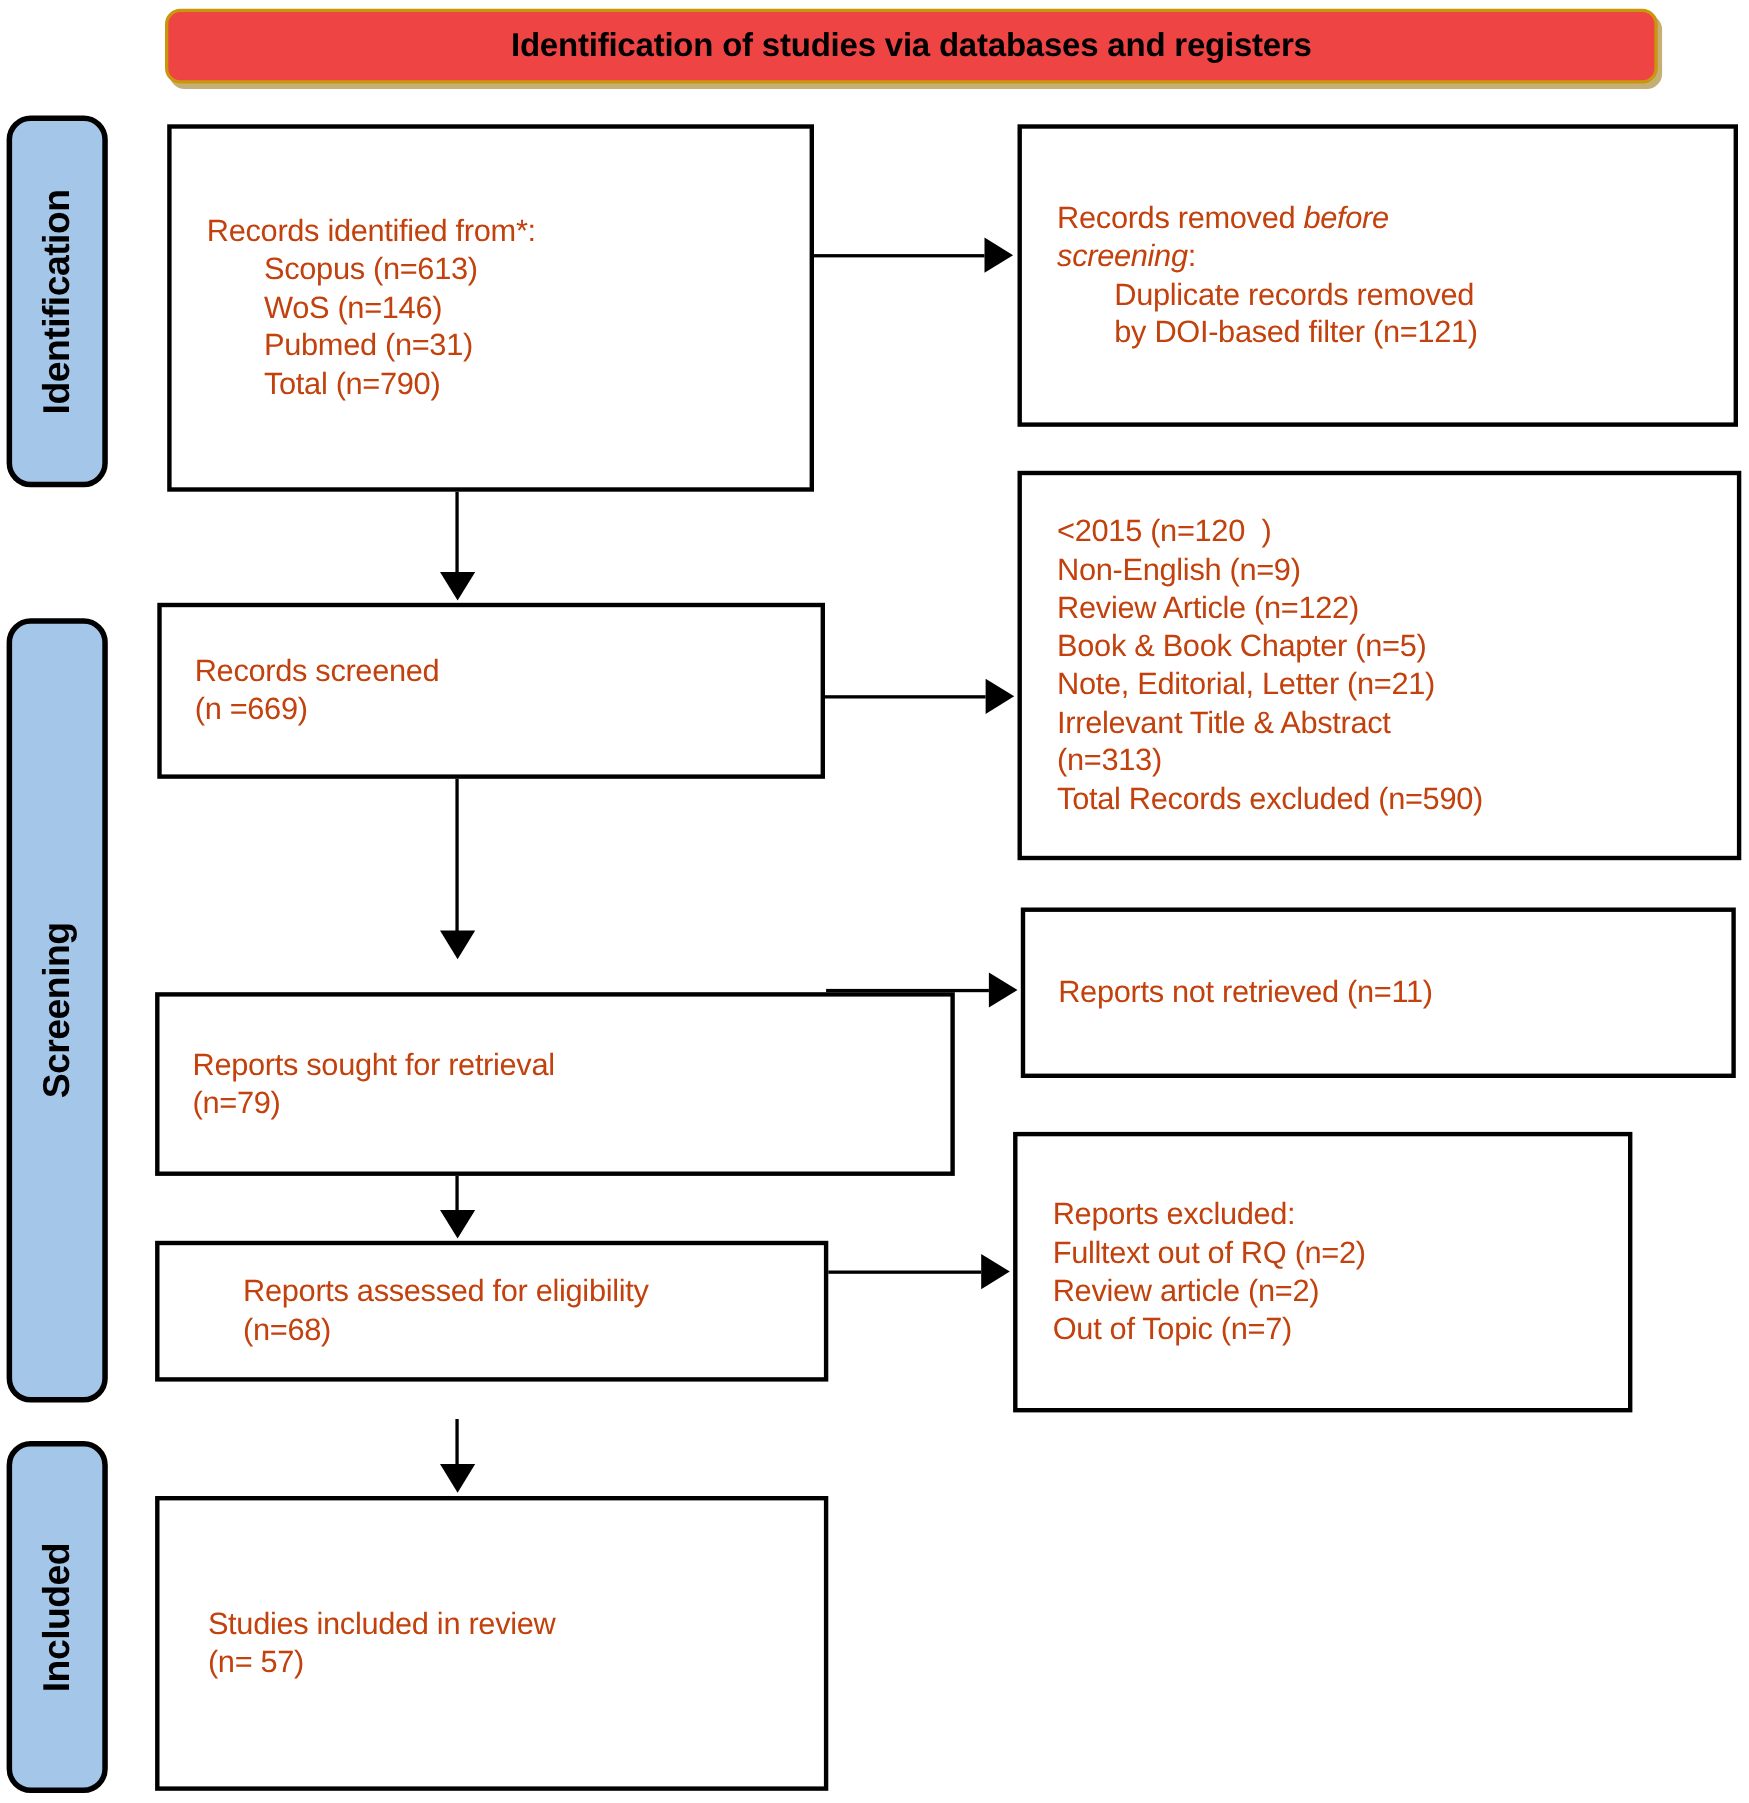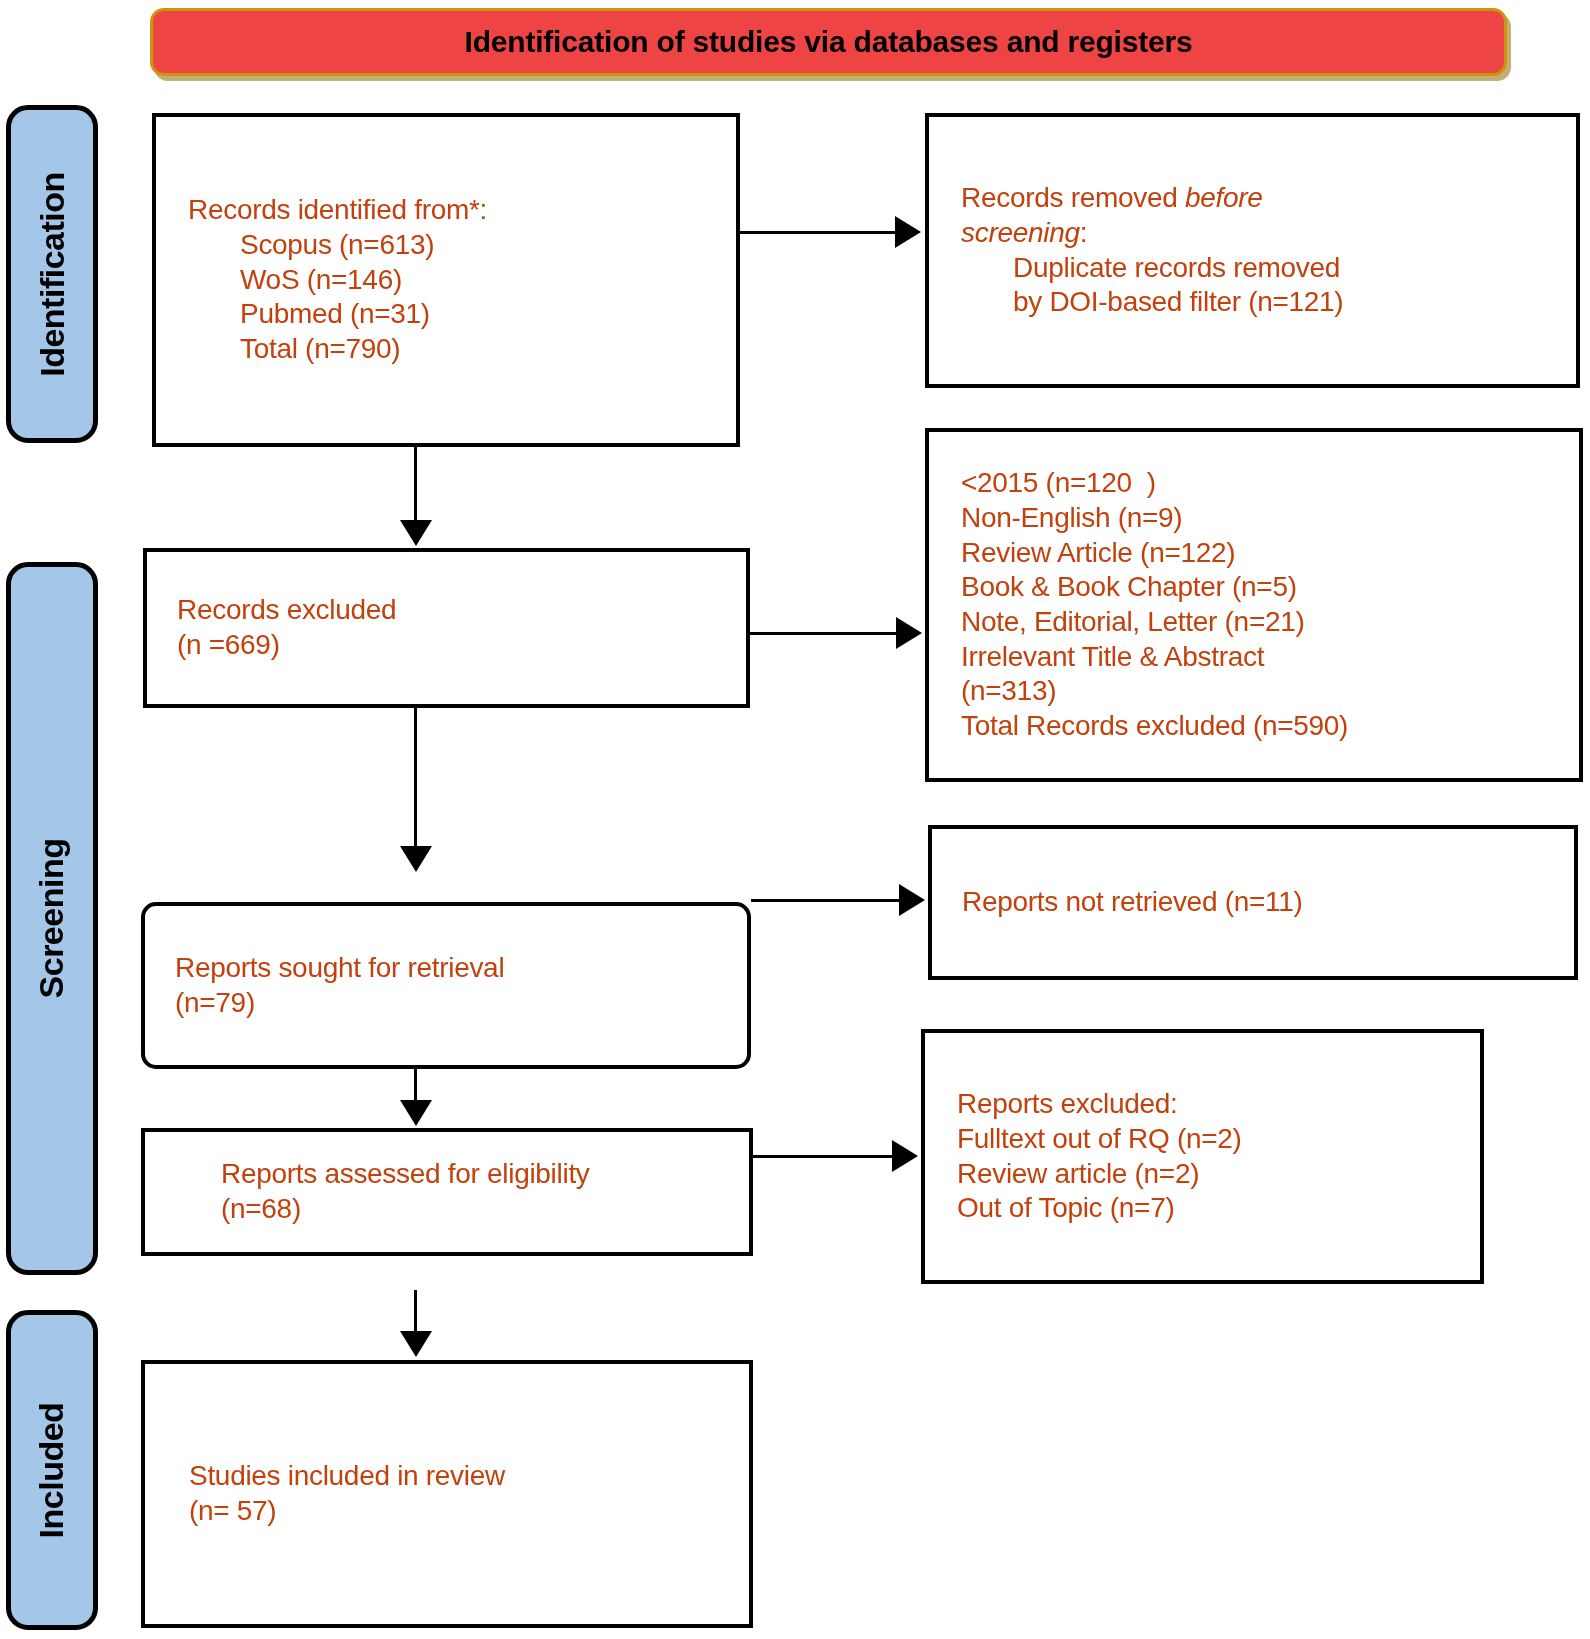--- a/index.html
+++ b/index.html
@@ -80,21 +80,21 @@
     letter-spacing: -0.3px;
     width: 100%;
   }
   .flow-box .box-text .ln { display: block; white-space: pre; }
   .flow-box .box-text .ind { padding-left: 52px; }
   .flow-box .box-text em { font-style: italic; }
 
   
   #box-identified        { left: 152px; top: 113px;  width: 588px; height: 334px; }
   #box-screened          { left: 143px; top: 548px;  width: 607px; height: 160px; }
-  #box-sought            { left: 141px; top: 902px;  width: 610px; height: 167px; border-radius: 15px; }
+  #box-sought            { left: 141px; top: 902px;  width: 727px; height: 167px; }
   #box-assessed          { left: 141px; top: 1128px; width: 612px; height: 128px; padding-left: 46px; }
   #box-included          { left: 141px; top: 1360px; width: 612px; height: 268px; padding-left: 14px; }
 
   
   #box-removed-before    { left: 925px; top: 113px;  width: 655px; height: 275px; }
   #box-excluded-screen   { left: 925px; top: 428px;  width: 658px; height: 354px; }
   #box-not-retrieved     { left: 928px; top: 825px;  width: 650px; height: 155px; }
   #box-reports-excluded  { left: 921px; top: 1029px; width: 563px; height: 255px; }
 
   #box-identified .box-text,
@@ -162,21 +162,21 @@
     <div class="box-text">
       <span class="ln"><span>Records removed </span><em>before</em></span>
       <span class="ln"><em>screening</em><span>:</span></span>
       <span class="ln ind">Duplicate records removed</span>
       <span class="ln ind">by DOI-based filter (n=121)</span>
     </div>
   </div>
 
   <div class="flow-box" id="box-screened">
     <div class="box-text">
-      <span class="ln">Records excluded</span>
+      <span class="ln">Records screened</span>
       <span class="ln">(n =669)</span>
     </div>
   </div>
 
   <div class="flow-box" id="box-excluded-screen">
     <div class="box-text">
       <span class="ln">&lt;2015 (n=120  )</span>
       <span class="ln">Non-English (n=9)</span>
       <span class="ln">Review Article (n=122)</span>
       <span class="ln">Book &amp; Book Chapter (n=5)</span>

